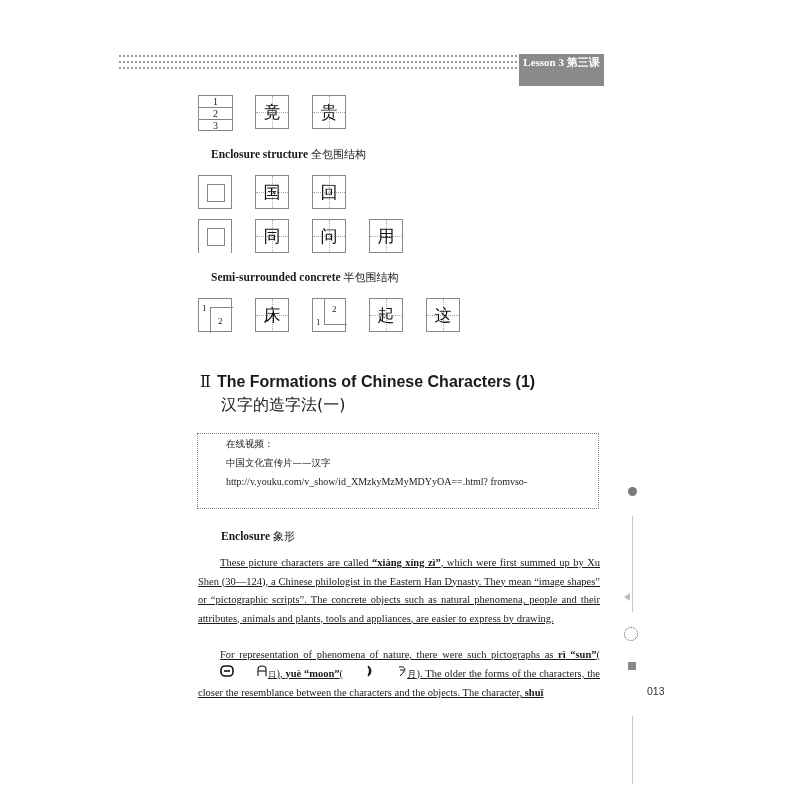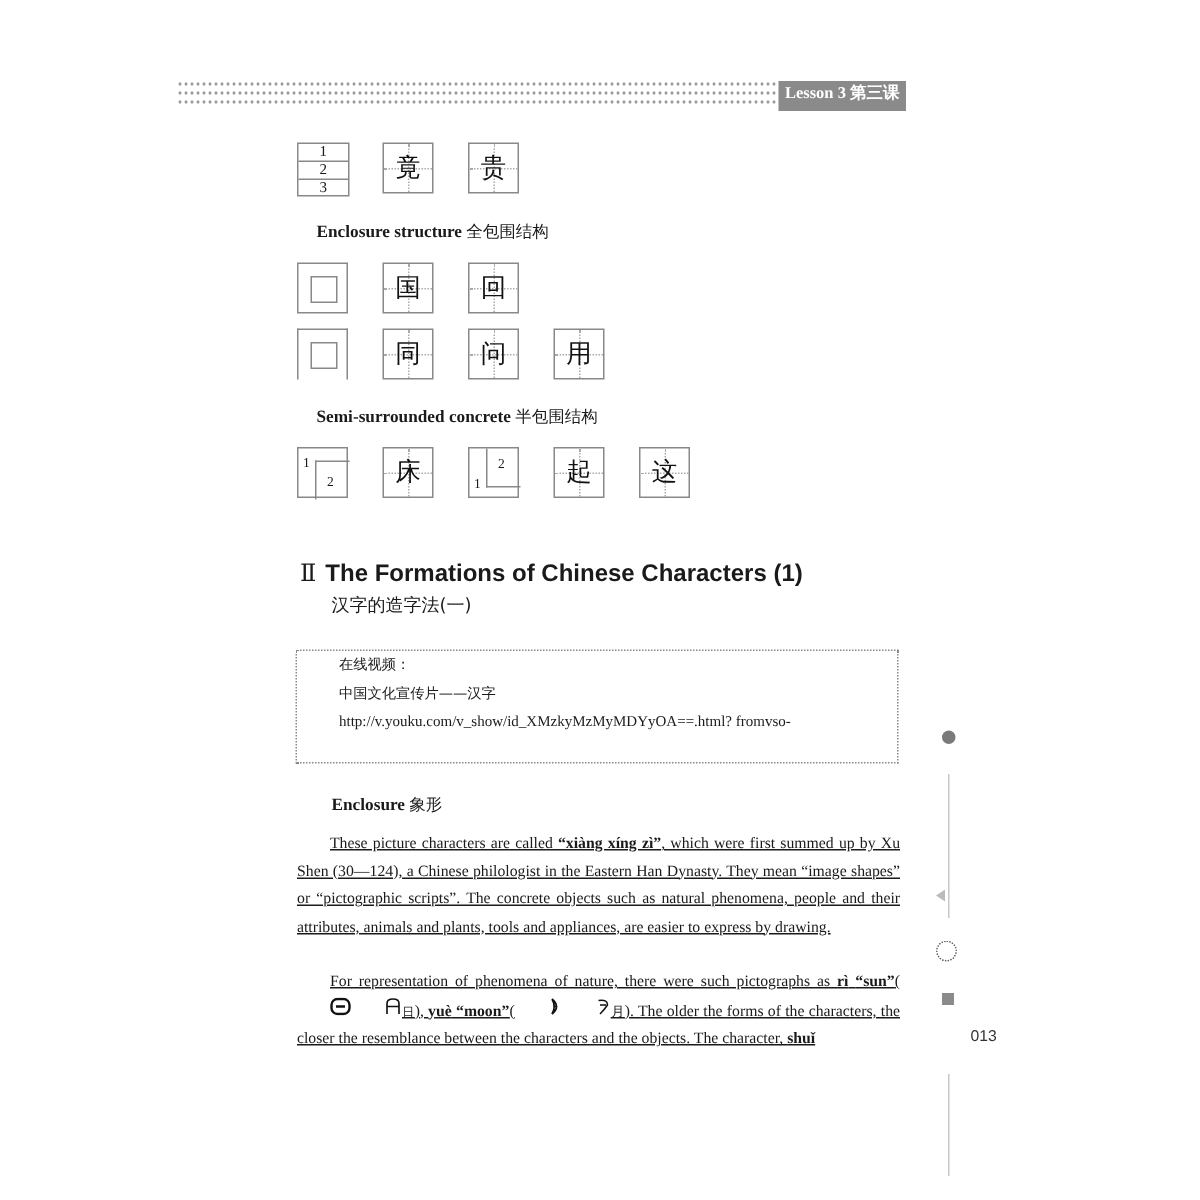--- a/index.html
+++ b/index.html
@@ -3,39 +3,39 @@
 <meta charset="utf-8">
 <style>
   html, body { margin: 0; padding: 0; }
   body { width: 800px; height: 800px; background: #ffffff; position: relative; overflow: hidden;
          font-family: "Liberation Serif", "DejaVu Serif", serif; color: #1a1a1a; }
 
   
   .dots { position: absolute; left: 118px; top: 52px; width: 400px; height: 20px;
           background-image: radial-gradient(circle, #9a9a9a 0.9px, transparent 1.2px);
           background-size: 4px 6px; background-position: 0 1px; }
-  .lesson-tag { position: absolute; left: 519px; top: 54px; width: 85px; height: 20px;
+  .lesson-tag { position: absolute; left: 519px; top: 54px; width: 85px; height: 32px;
           background: #8a8a8a; color: #fff; font-size: 11px; font-weight: bold; line-height: 16px;
           text-align: center; font-family: "Liberation Serif", serif; }
 
   
   .cbox { position: absolute; width: 34px; height: 34px; border: 1px solid #888; box-sizing: border-box; background: #fff; }
   .cbox .gh { position: absolute; left: 0; right: 0; top: 50%; border-top: 1px dotted #aaa; }
   .cbox .gv { position: absolute; top: 0; bottom: 0; left: 50%; border-left: 1px dotted #aaa; }
   .cbox .ch { position: absolute; left: 0; top: 0; width: 100%; height: 100%; text-align: center; line-height: 32px;
               font-size: 17px; font-family: "DejaVu Sans", sans-serif; color: #111; }
   .stack { position: absolute; left: 198px; top: 95px; width: 35px; height: 36px; border: 1px solid #888; box-sizing: border-box; }
   .stack div { height: 11px; border-bottom: 1px solid #888; font-size: 10px; line-height: 11px; text-align: center; }
   .stack div:last-child { border-bottom: none; }
 
   .subhead { position: absolute; font-size: 11.5px; font-weight: bold; font-family: "Liberation Serif", serif; text-align: center; }
   .subhead .zh { font-family: "DejaVu Sans", sans-serif; font-weight: normal; font-size: 11px; }
 
   .h2 { position: absolute; left: 200px; top: 372px; font-family: "Liberation Sans", sans-serif; font-weight: bold; font-size: 16px; }
-  .h2zh { position: absolute; left: 221px; top: 395px; font-family: "DejaVu Sans", sans-serif; font-size: 12px; }
+  .h2zh { position: absolute; left: 221px; top: 395px; font-family: "DejaVu Sans", sans-serif; font-size: 16px; }
 
   .video-box { position: absolute; left: 197px; top: 433px; width: 402px; height: 76px; border: 1px dotted #888; box-sizing: border-box;
                font-size: 10px; line-height: 19px; }
   .video-box .l { padding-left: 28px; white-space: nowrap; }
   .video-box .l.zh { font-family: "DejaVu Sans", sans-serif; font-size: 9.5px; }
   .video-box .l.cont { padding-left: 2px; }
 
   .para { position: absolute; left: 198px; width: 402px; font-size: 10.5px; line-height: 18.5px; text-align: justify; }
   .para p { margin: 0; }
   .para .ind { text-indent: 22px; text-decoration: underline; }

